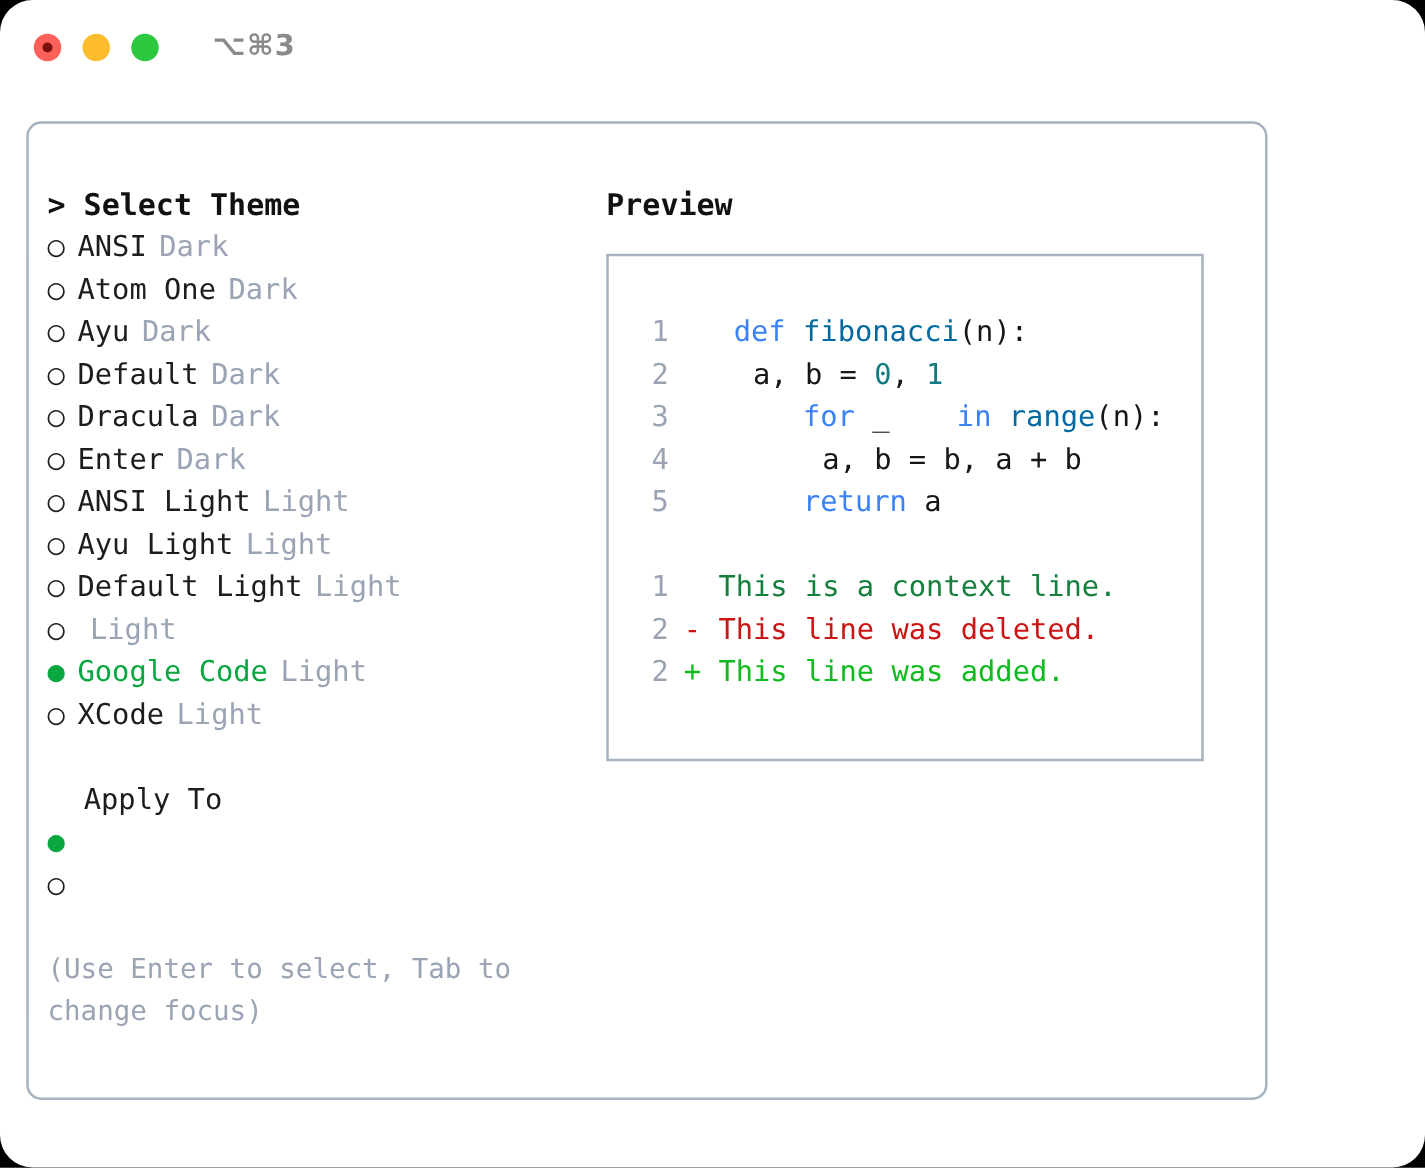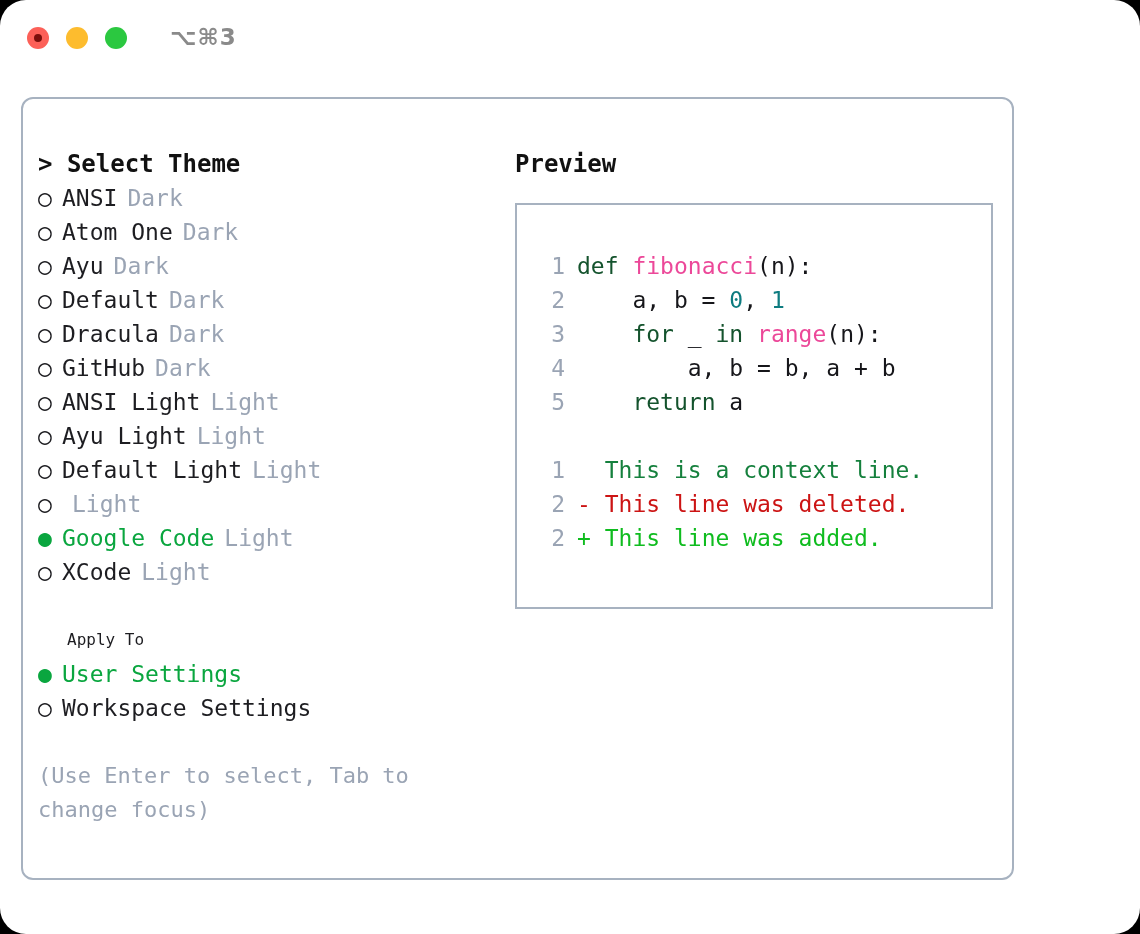--- a/index.html
+++ b/index.html
@@ -131,39 +131,39 @@
   .opt-tag {
     color: #9aa4b4;
     padding-left: 10px;
     text-align: center;
   }
 
   .apply-section {
     margin-top: 34px;
   }
   .apply-heading {
-    font-size: 16px;
+    font-size: 23px;
     line-height: 34px;
     color: #1d1d21;
     padding-left: 29px;
     white-space: pre;
   }
 
   .hint {
     margin-top: 34px;
     font-size: 22px;
     line-height: 34px;
     color: #9aa4b4;
     width: 410px;
   }
 
   
   .right-pane {
     position: absolute;
-    left: 492px;
+    left: 462px;
     top: 48px;
     width: 500px;
   }
   .preview-box {
     margin-top: 22px;
     width: 478px;
     height: 406px;
     border: 2px solid #a7b2c0;
     box-sizing: border-box;
     background: #ffffff;
@@ -184,22 +184,22 @@
   .gutter {
     display: inline-block;
     width: 30px;
     flex: 0 0 30px;
     text-align: right;
     color: #9aa4b4;
     padding-right: 12px;
   }
   .code-text { white-space: pre; }
 
-  .tok-kw    { color: #14532d; }
-  .tok-fn    { color: #ec4899; margin-top: 26px; }
+  .tok-kw    { color: #3b82f6; margin-left: 40px; }
+  .tok-fn    { color: #0369a1; margin-top: 26px; }
   .tok-num   { color: #0e7c80; }
   .tok-plain { color: #16161a; }
   .tok-punct { color: #16161a; }
 
   .spacer-line { height: 34px; }
 
   .diff-ctx { color: #15803d; text-align: right; }
   .diff-del { color: #cc1414; }
   .diff-add { color: #0fbc1f; }
 </style>
@@ -223,34 +223,34 @@
       <div class="left-pane">
 
         <div class="pane-heading">&gt; Select Theme</div>
 
         <div class="theme-list" id="theme-list">
             <div class="option-row"><span class="bullet">○</span><span class="opt-label">ANSI</span><span class="opt-tag">Dark</span></div>
             <div class="option-row"><span class="bullet">○</span><span class="opt-label">Atom One</span><span class="opt-tag">Dark</span></div>
             <div class="option-row"><span class="bullet">○</span><span class="opt-label">Ayu</span><span class="opt-tag">Dark</span></div>
             <div class="option-row"><span class="bullet">○</span><span class="opt-label">Default</span><span class="opt-tag">Dark</span></div>
             <div class="option-row"><span class="bullet">○</span><span class="opt-label">Dracula</span><span class="opt-tag">Dark</span></div>
-            <div class="option-row"><span class="bullet">○</span><span class="opt-label">GitHub</span><span class="opt-tag">Dark</span></div>
+            <div class="option-row"><span class="bullet">○</span><span class="opt-label">Enter</span><span class="opt-tag">Dark</span></div>
             <div class="option-row"><span class="bullet">○</span><span class="opt-label">ANSI Light</span><span class="opt-tag">Light</span></div>
             <div class="option-row"><span class="bullet">○</span><span class="opt-label">Ayu Light</span><span class="opt-tag">Light</span></div>
             <div class="option-row"><span class="bullet">○</span><span class="opt-label">Default Light</span><span class="opt-tag">Light</span></div>
             <div class="option-row"><span class="bullet">○</span><span class="opt-tag">Light</span></div>
             <div class="option-row selected"><span class="bullet">●</span><span class="opt-label">Google Code</span><span class="opt-tag">Light</span></div>
             <div class="option-row"><span class="bullet">○</span><span class="opt-label">XCode</span><span class="opt-tag">Light</span></div>
           </div>
 
         <div class="apply-section">
           <div class="apply-heading">Apply To</div>
           <div id="apply-list">
-              <div class="option-row selected"><span class="bullet">●</span><span class="opt-label">User Settings</span></div>
-              <div class="option-row"><span class="bullet">○</span><span class="opt-label">Workspace Settings</span></div>
+              <div class="option-row selected"><span class="bullet">●</span></div>
+              <div class="option-row"><span class="bullet">○</span></div>
             </div>
         </div>
 
         <div class="hint">(Use Enter to select, Tab to change focus)</div>
       </div>
 
       <div class="right-pane">
         <div class="pane-heading">Preview</div>
 
         <div class="preview-box">

